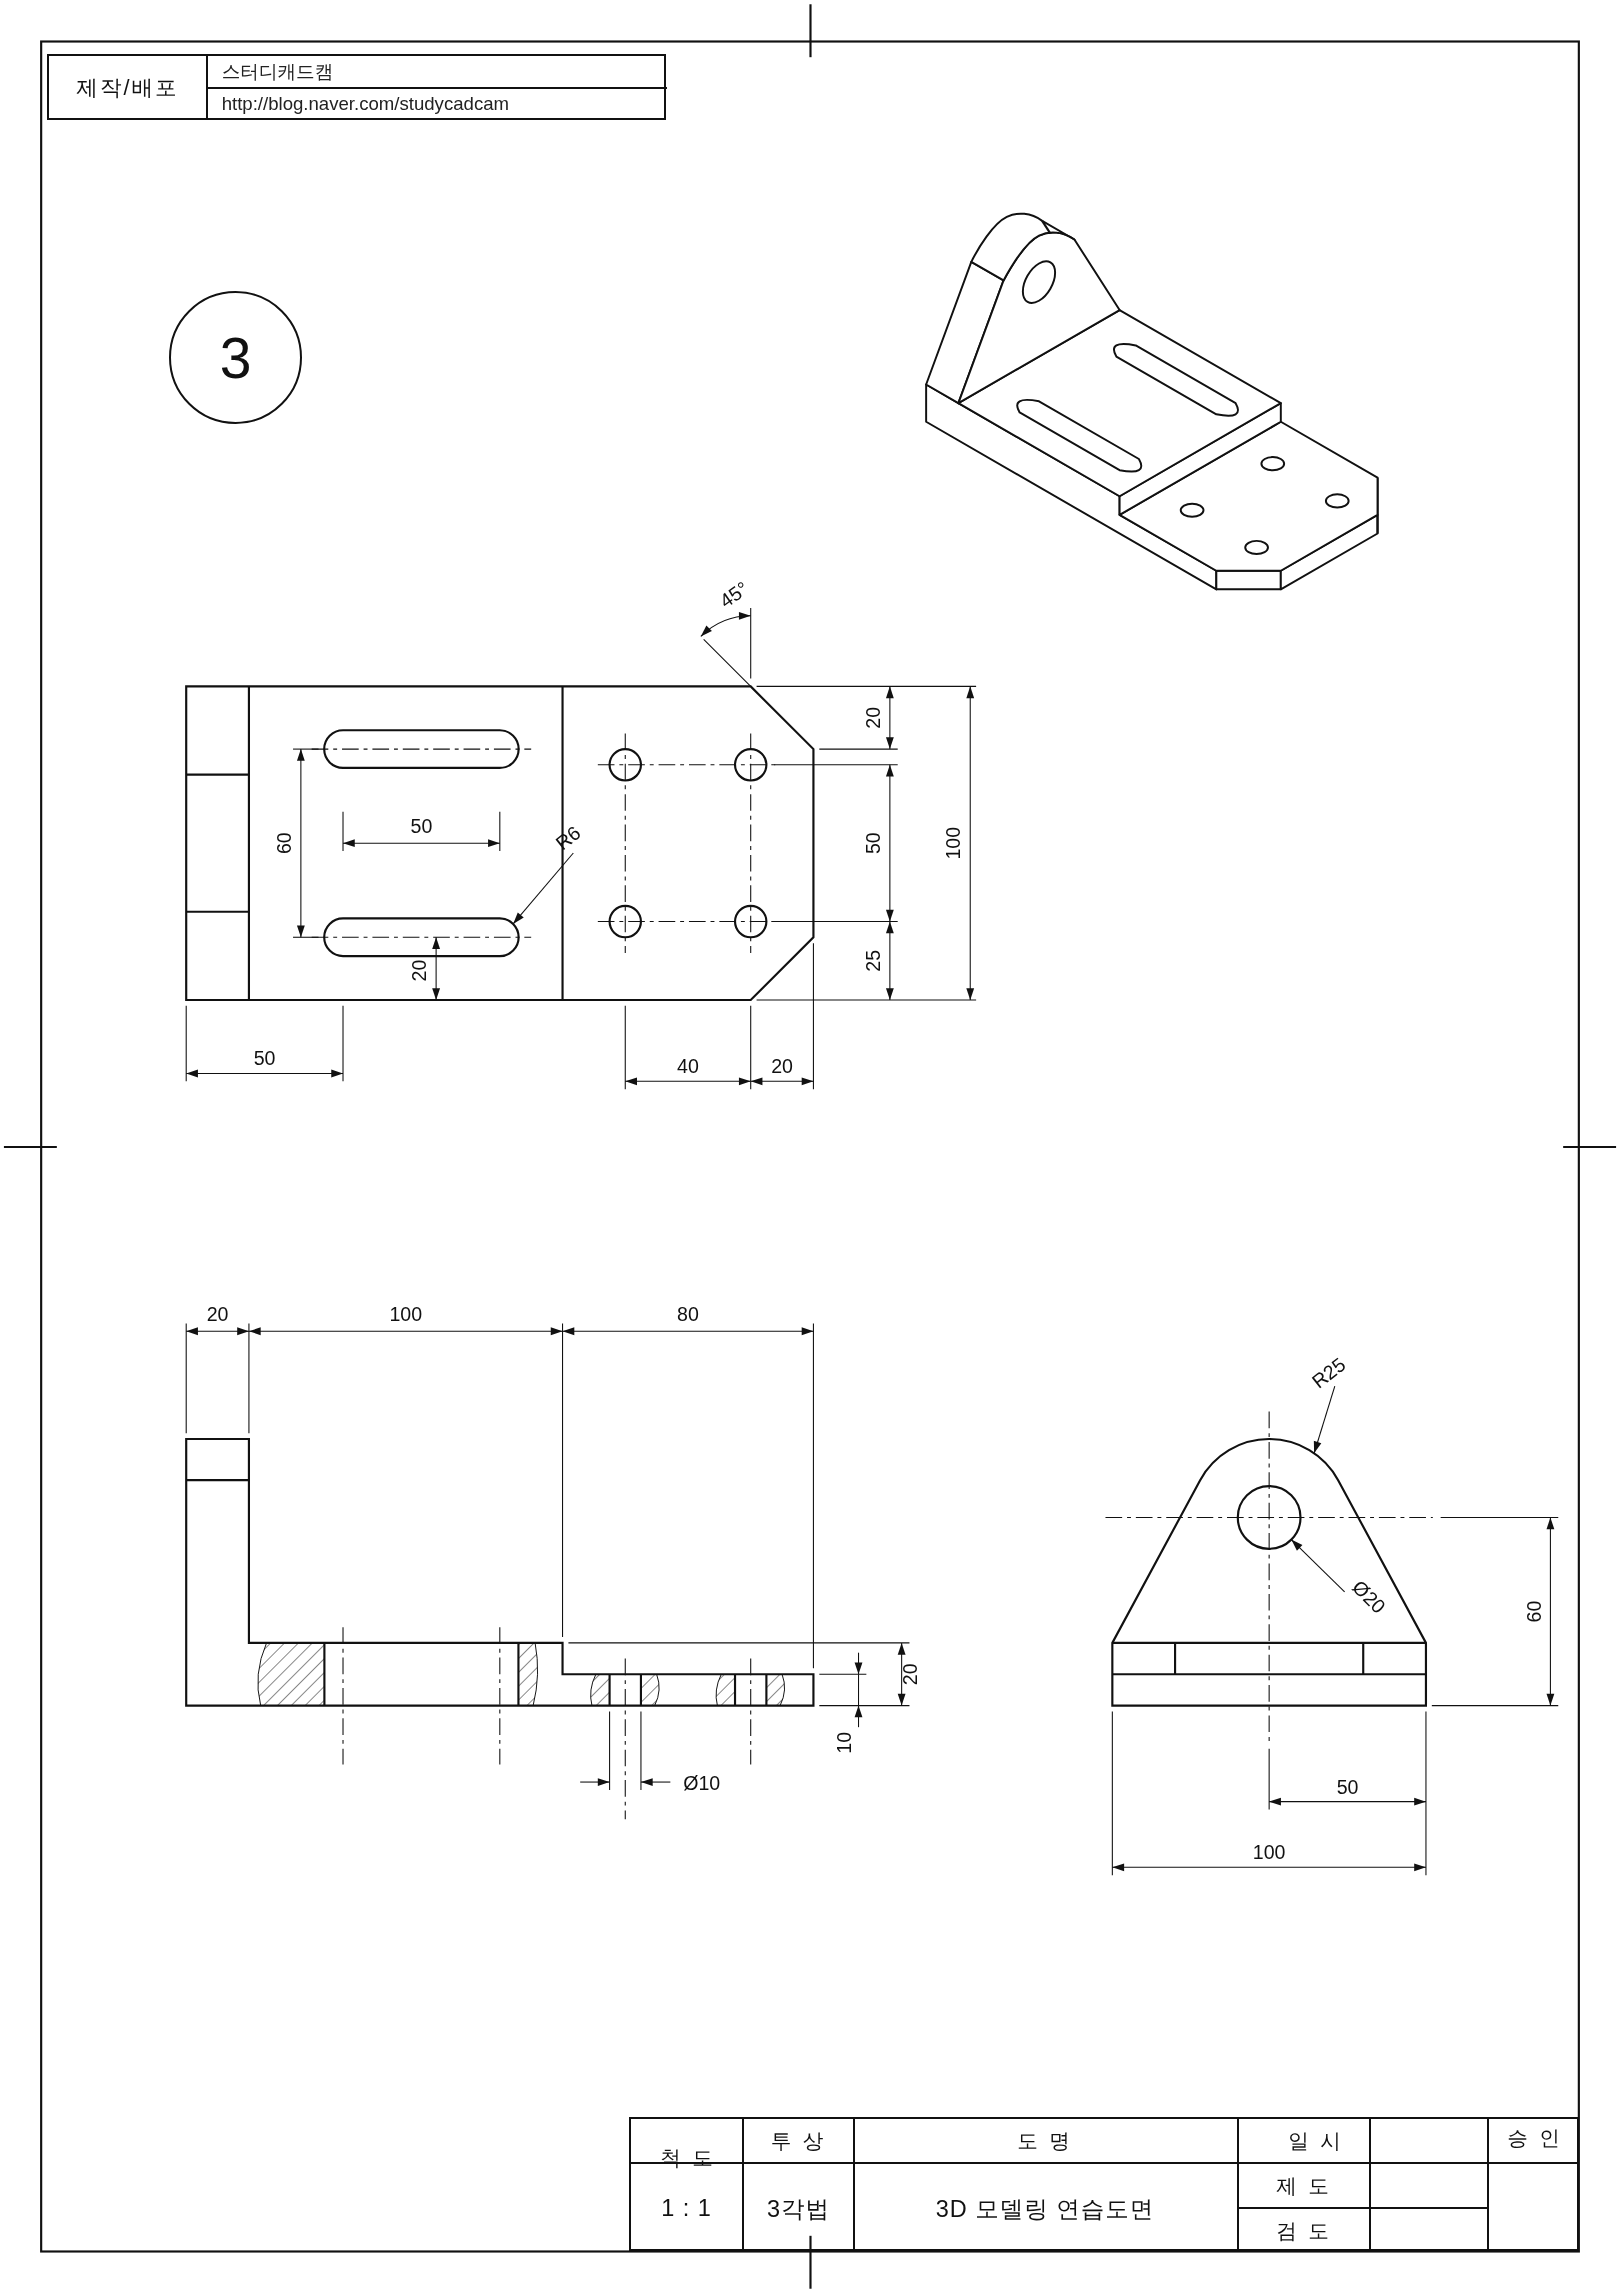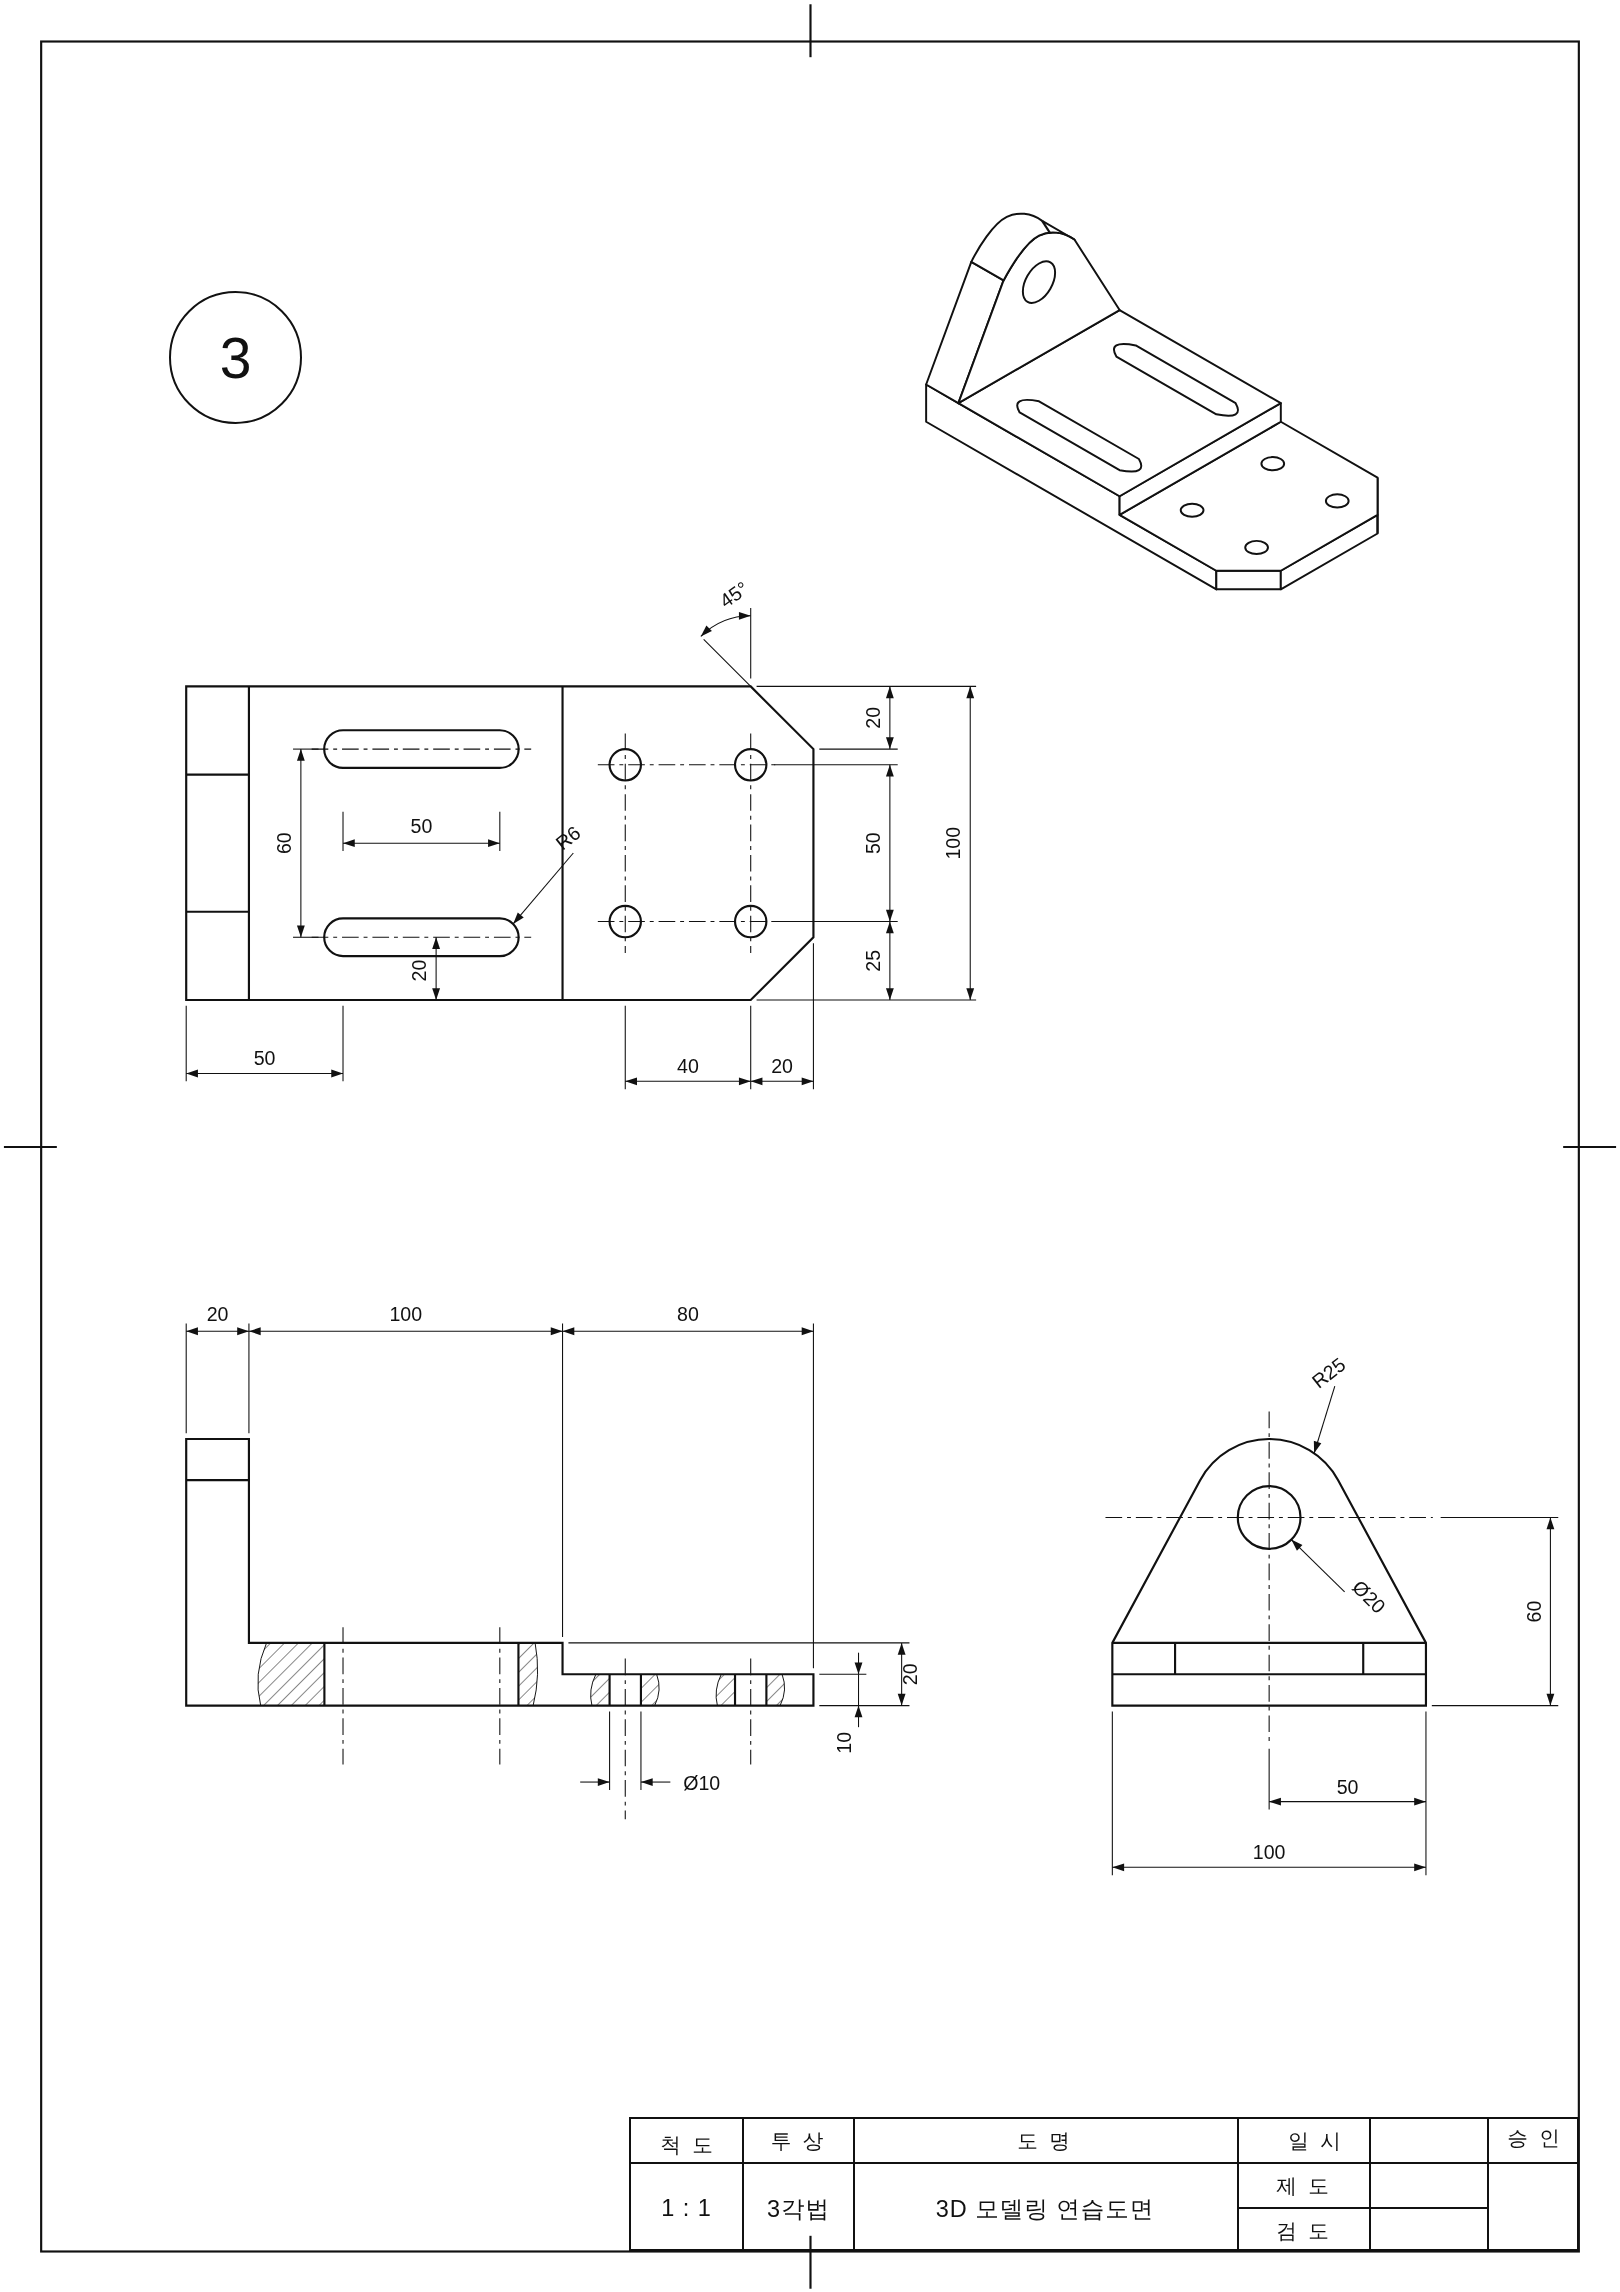--- a/index.html
+++ b/index.html
@@ -230,34 +230,41 @@
 
       <text x="1360" y="1406" class="t" transform="rotate(-38 1360 1406)">R25</text>
       <text x="1392" y="1634" class="t" transform="rotate(45 1392 1634)">Ø20</text>
       <text x="1572" y="1644" class="t" transform="rotate(-90 1572 1644)">60</text>
       <text x="1375" y="1830" class="t">50</text>
       <text x="1295" y="1897" class="t">100</text>
     </g>
   </g>
 </svg>
 
+<div class="abs hdr" style="left:47px;top:54px;width:619px;height:66px;">
+  <div class="abs hdr-left" style="left:0;top:0;width:157px;height:100%;">제작/배포</div>
+  <div class="abs hdr-divv" style="left:157px;top:0;height:100%;"></div>
+  <div class="abs hdr-txt" style="left:159px;top:0;width:459px;height:32px;">스터디캐드캠</div>
+  <div class="abs hdr-divh" style="left:159px;top:31px;width:459px;"></div>
+  <div class="abs hdr-txt" style="left:159px;top:33px;width:459px;height:30px;">http://blog.naver.com/studycadcam</div>
+</div>
 
 <div class="abs circ" style="left:169px;top:291px;width:133px;height:133px;">3</div>
 
 <div class="abs tb" style="left:629px;top:2117px;width:950px;height:134px;">
 
   <div class="abs tb-line" style="left:111px;top:0;width:2px;height:100%;"></div>
   <div class="abs tb-line" style="left:222px;top:0;width:2px;height:100%;"></div>
   <div class="abs tb-line" style="left:606px;top:0;width:2px;height:100%;"></div>
   <div class="abs tb-line" style="left:738px;top:0;width:2px;height:100%;"></div>
   <div class="abs tb-line" style="left:856px;top:0;width:2px;height:100%;"></div>
   <div class="abs tb-line" style="left:0;top:43px;width:100%;height:2px;"></div>
   <div class="abs tb-line" style="left:606px;top:88px;width:250px;height:2px;"></div>
 
-  <div class="abs tb-cell" style="left:0;top:4px;width:114px;height:43px;">척 도</div>
+  <div class="abs tb-cell" style="left:0;top:17px;width:114px;height:43px;">척 도</div>
   <div class="abs tb-cell" style="left:113px;top:0;width:109px;height:43px;">투 상</div>
   <div class="abs tb-cell" style="left:223px;top:0;width:382px;height:43px;">도 명</div>
   <div class="abs tb-cell" style="left:608px;top:0;width:130px;height:43px;padding-left:24px;">일 시</div>
   <div class="abs tb-cell" style="left:858px;top:0;width:92px;height:37px;">승 인</div>
   <div class="abs tb-cell" style="left:608px;top:45px;width:130px;height:43px;">제 도</div>
   <div class="abs tb-cell" style="left:608px;top:90px;width:130px;height:44px;">검 도</div>
 
   <div class="abs tb-val" style="left:0;top:45px;width:111px;height:89px;">1 : 1</div>
   <div class="abs tb-val" style="left:113px;top:45px;width:109px;height:89px;border-radius:28px;">3각법</div>
   <div class="abs tb-val" style="left:223px;top:45px;width:382px;height:89px;">3D 모델링 연습도면</div>

